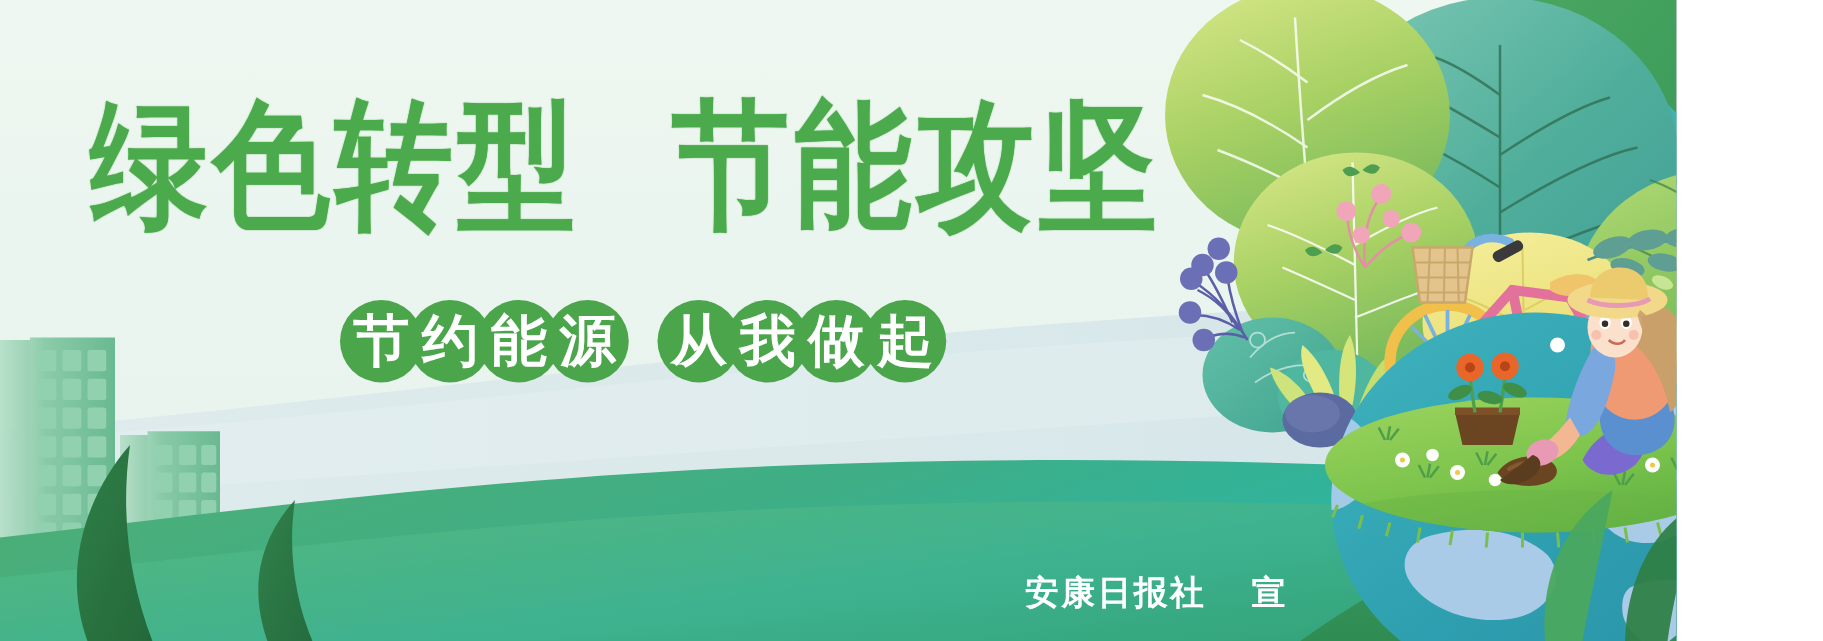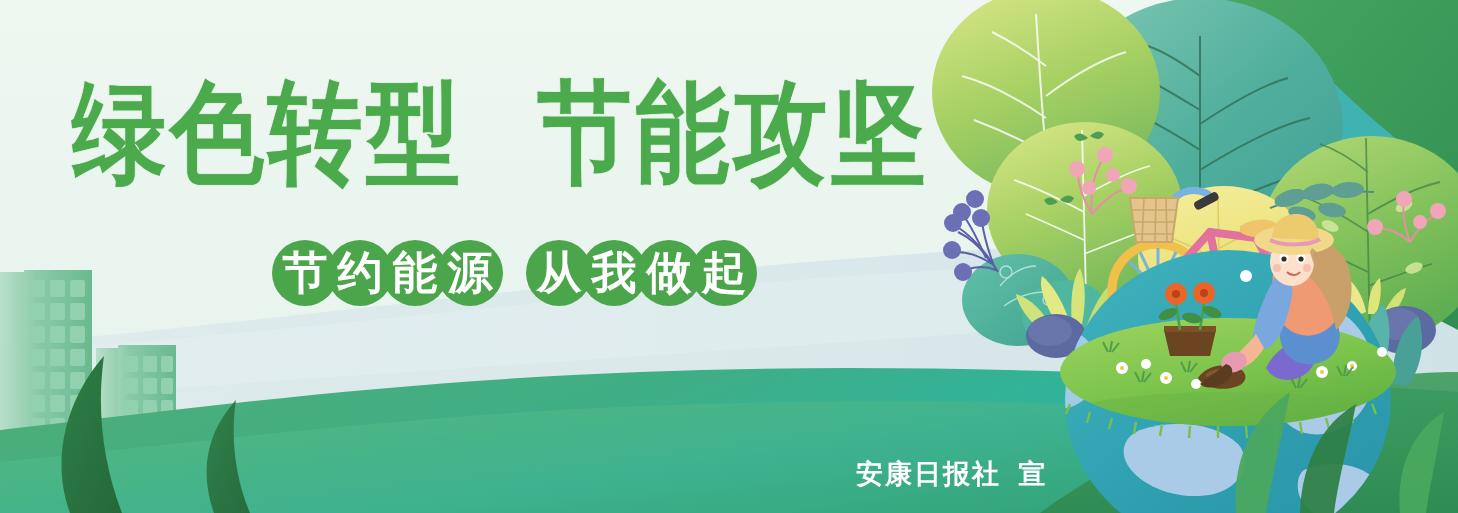--- a/index.html
+++ b/index.html
@@ -1,18 +1,18 @@
 <!DOCTYPE html>
 <html><head>
 <meta charset="utf-8">
 <style>
   html,body{margin:0;padding:0;background:#ffffff;}
   #banner{
     position:relative;
-    width:1458px;height:513px;
+    width:1341px;height:513px;
     overflow:hidden;
     font-family:"Liberation Sans","DejaVu Sans",sans-serif;
     background:#0f172a;
   }
   .layer{position:absolute;inset:0;}
   svg.layer{display:block;width:1458px;height:513px;}
 
   
   #headline{
     position:absolute;left:72px;top:78px;
@@ -39,22 +39,21 @@
     color:#ffffff;
     font-size:45px;font-weight:bold;line-height:1;
     font-family:"DejaVu Sans","Liberation Sans",sans-serif;
     box-sizing:border-box;padding-bottom:2px;
   }
   .sub-chip.gap{margin-right:23px;}
   #credit{
     position:absolute;left:820px;top:456px;
     font-size:27px;font-weight:bold;color:#ffffff;
     letter-spacing:2px;white-space:pre;
-    font-family:Liberation Serif, serif;
-    margin-left:36px;
+    font-family:Liberation Mono, monospace;
   }
 </style>
 </head>
 <body>
 
 <div id="banner">
 
   <svg class="layer" viewBox="0 0 1458 513" preserveAspectRatio="none">
     <defs>
       <linearGradient id="gSky" x1="0" y1="0" x2="0" y2="1">

